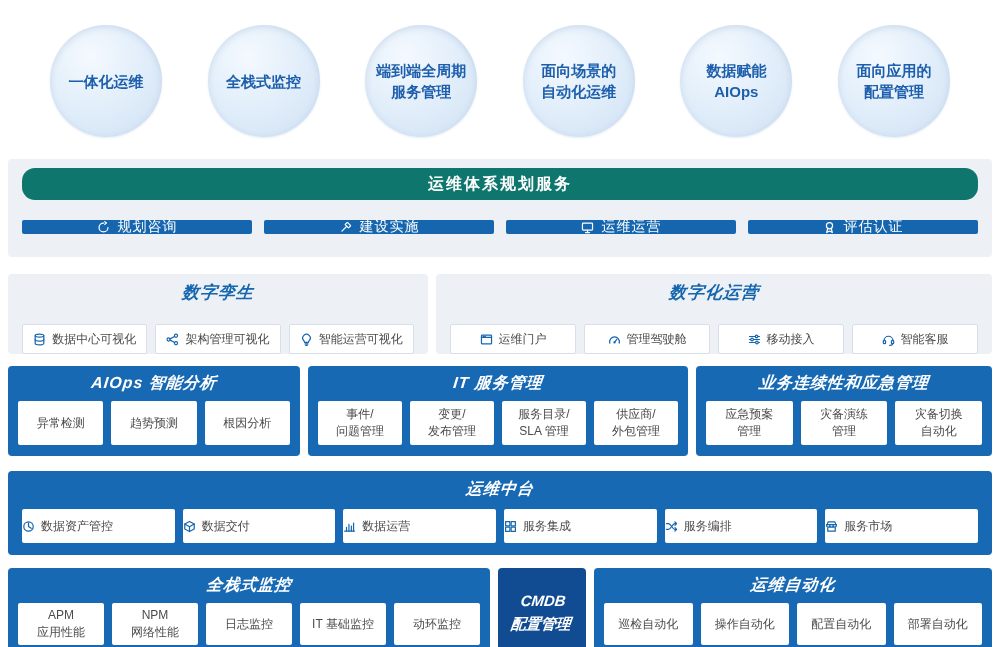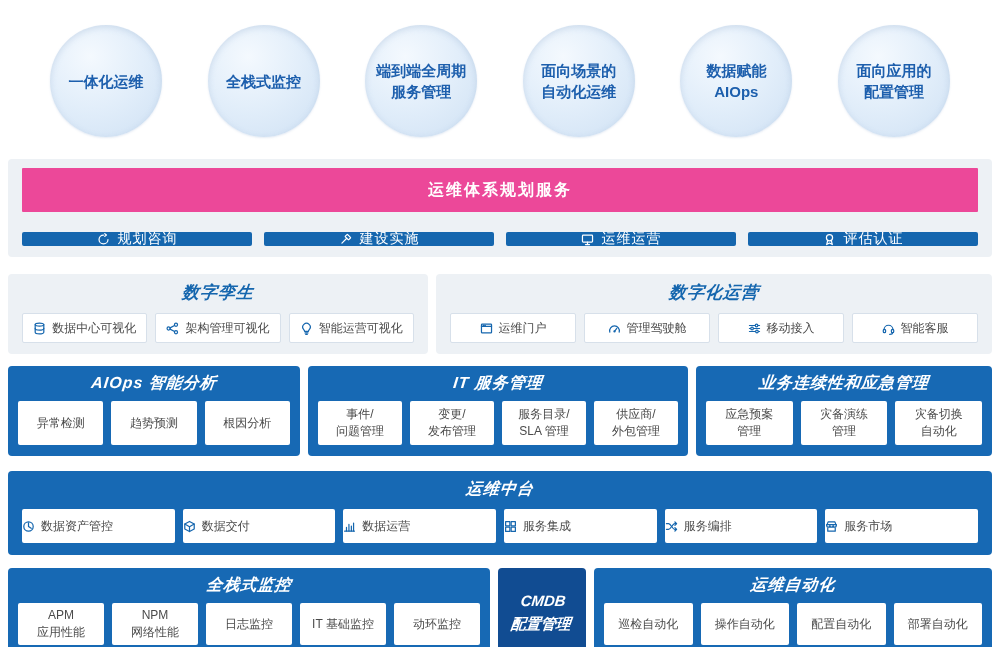--- a/index.html
+++ b/index.html
@@ -31,42 +31,42 @@
     font-size:17px; letter-spacing:1px; transform:skewX(-6deg); height:22px; line-height:22px;
   }
   .btitle {
     text-align:center; color:#ffffff; font-weight:bold; font-style:italic;
     font-size:16px; letter-spacing:1px; transform:skewX(-6deg); height:20px; line-height:20px;
   }
 
   
   .planning { margin:22px 0 0; height:98px; padding:9px 14px 0; }
   .banner {
-    height:44px; background:#ec4899; color:#fff; font-weight:bold; font-size:16px;
-    letter-spacing:2px; display:flex; align-items:center; justify-content:center; border-radius:1px;
+    height:32px; background:#0f766e; color:#fff; font-weight:bold; font-size:16px;
+    letter-spacing:2px; display:flex; align-items:center; justify-content:center; border-radius:13px;
   }
   .pbtns { display:flex; gap:12px; margin-top:20px; }
   .pbtn {
     flex:1; height:14px; background:#1566ae; border-radius:2px; color:#fff; font-size:14px;
     display:flex; align-items:center; justify-content:center; gap:8px; letter-spacing:1px;
   }
   .pbtn .ic { color:#fff; }
 
   
   .row { display:flex; gap:8px; }
   .row2 { margin-top:17px; }
   .row3 { margin-top:12px; }
   .row5 { margin-top:13px; }
 
   
   .gp { height:80px; padding:8px 14px 0; }
   .w-twin { width:420px; }
   .w-ops { flex:1; }
 
-  .chips { display:flex; gap:8px; margin-top:9px; }
+  .chips { display:flex; gap:8px; margin-top:20px; }
   .chip {
     flex:1; height:30px; background:#fff; border:1px solid #d7e0ea; border-radius:2px;
     display:flex; align-items:center; justify-content:center; gap:6px;
     font-size:12px; color:#4a4a4a;
   }
   .chip .ic { color:#1566ae; flex:0 0 auto; }
 
   
   .bp3 { height:90px; }
   .w-aiops { width:292px; } .w-itsm { width:380px; } .w-bcm { flex:1; }

